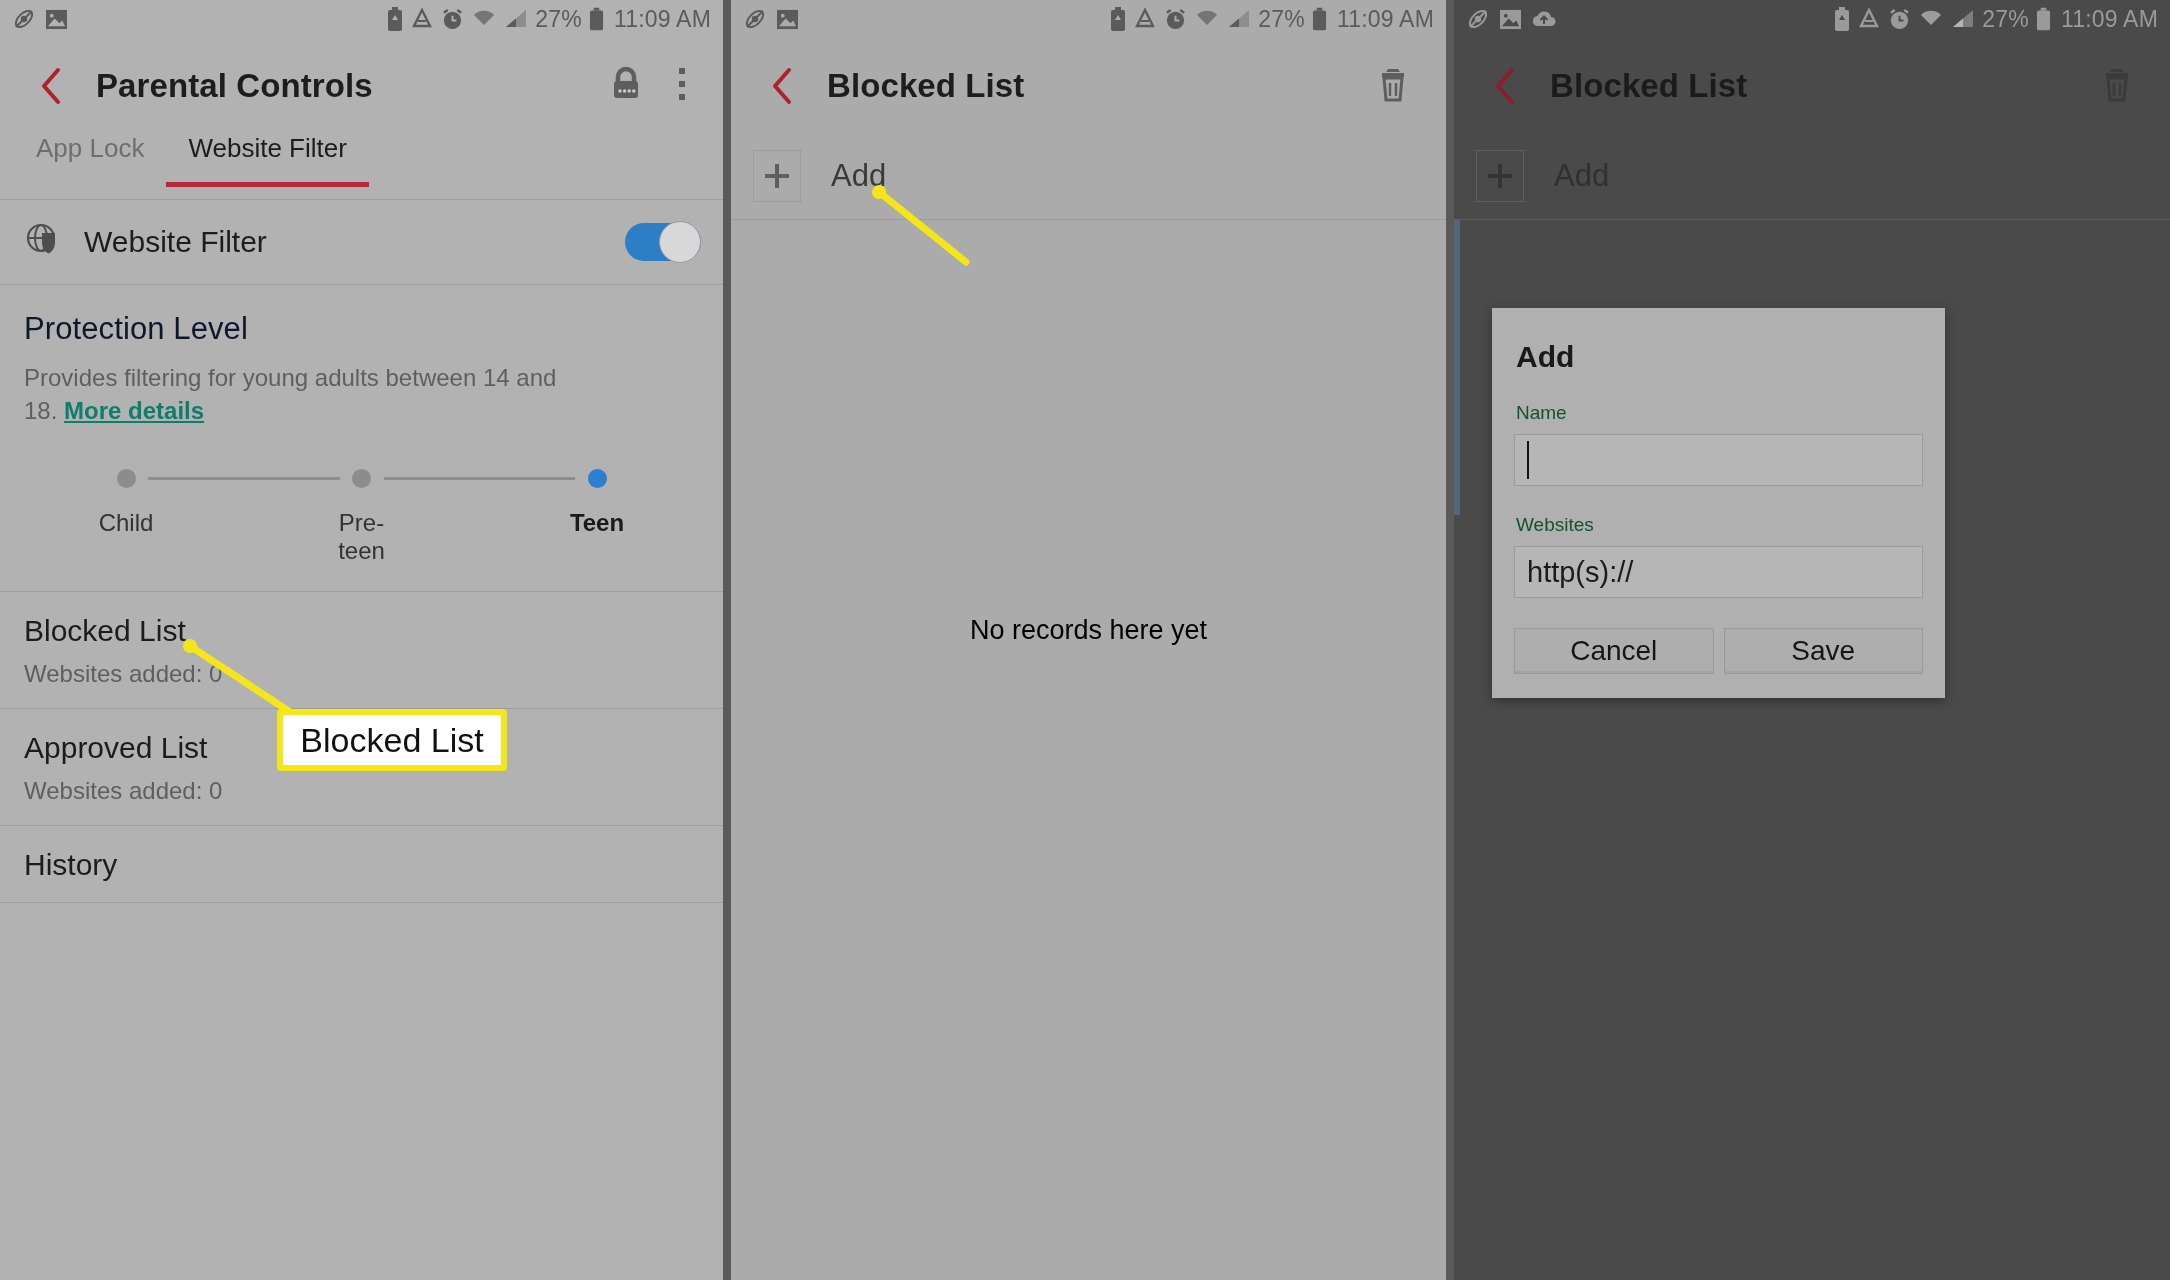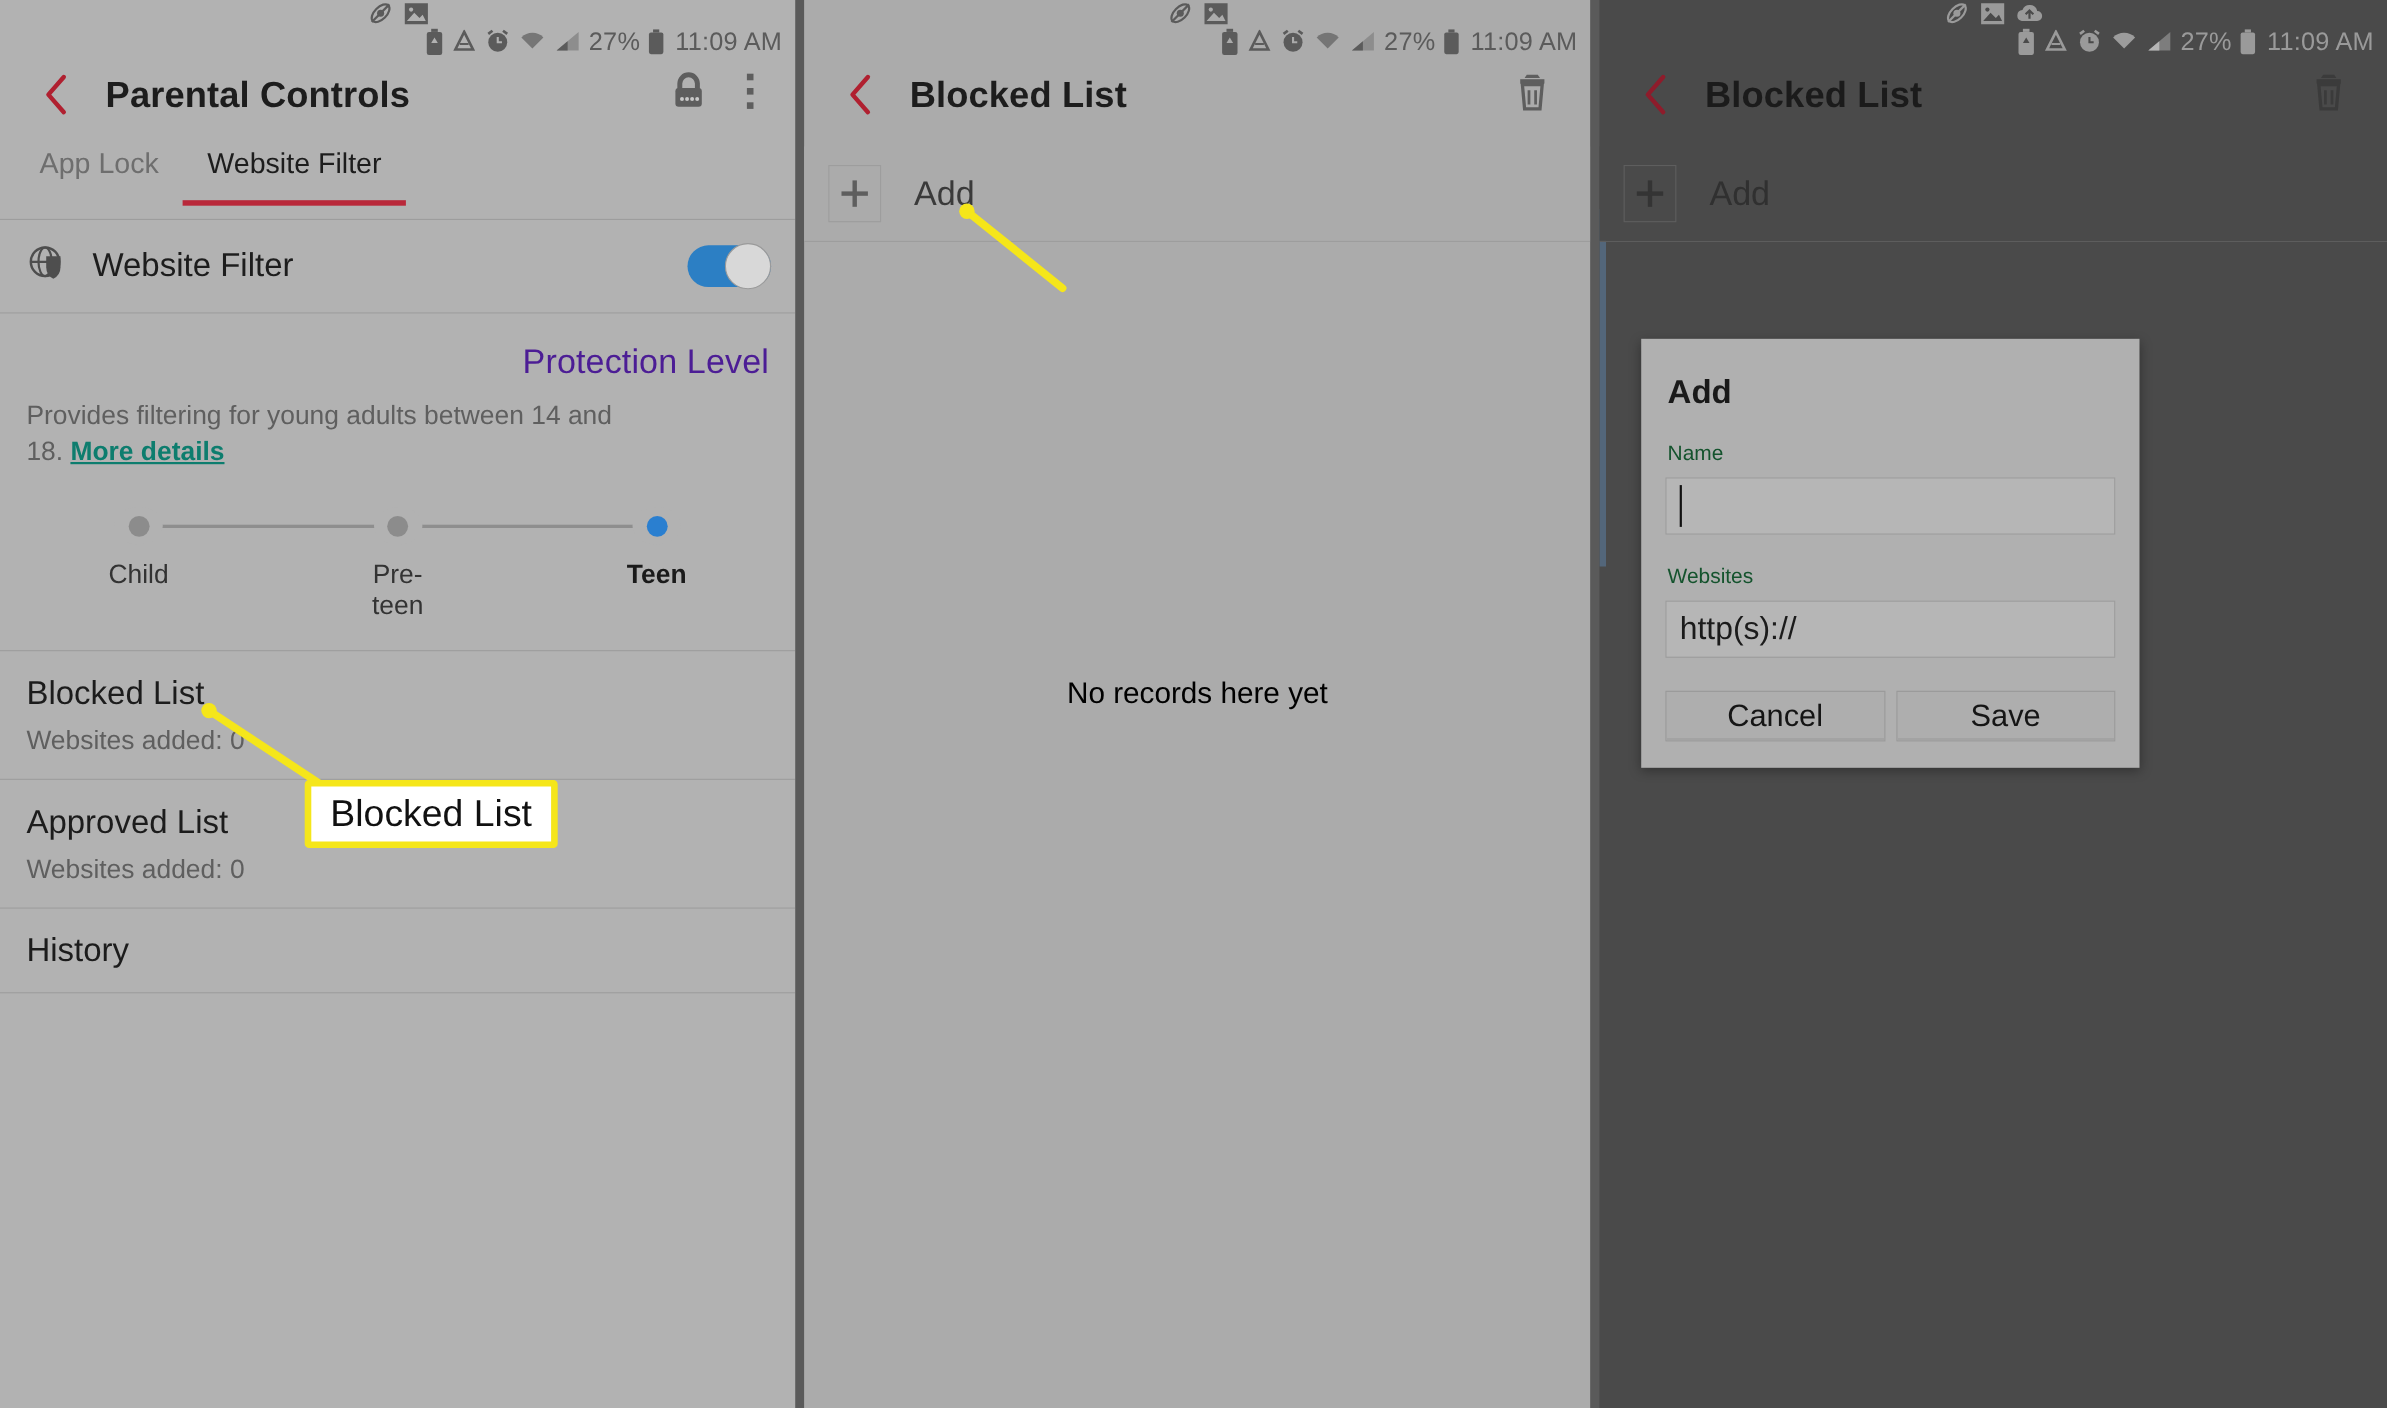--- a/index.html
+++ b/index.html
@@ -28,21 +28,20 @@
   .panel.p3 { width: 724px; background: #4a4a4a; }
 
   
   .statusbar {
     height: 38px;
     display: flex; align-items: center;
     padding: 0 12px;
     font-size: 23px;
     color: #5b5b5b;
     letter-spacing: .2px;
-    flex-direction: column;
   }
   .panel.p3 .statusbar { color: #9a9a9a; }
   .sb-left { display: flex; align-items: center; gap: 9px; }
   .sb-right { margin-left: auto; display: flex; align-items: center; gap: 7px; }
   .sb-ico { display: inline-flex; align-items: center; }
   .sb-text { font-size: 23px; }
   .sb-time { font-size: 23px; margin-left: 3px; }
 
   
   .appbar {
@@ -101,21 +100,21 @@
   }
   .wf-toggle .knob {
     position: absolute; right: 0; top: -2px;
     width: 42px; height: 42px; border-radius: 50%;
     background: #d8d8d8;
     border: 1px solid #9a9a9a;
   }
 
   
   .section { padding: 26px 24px 0 24px; }
-  .sec-title { font-size: 31px; color: #4c1d95; letter-spacing: .1px; text-align: right; }
+  .sec-title { font-size: 31px; color: #0f172a; letter-spacing: .1px; }
   .sec-desc {
     font-size: 24px; color: #5f5f5f;
     margin-top: 14px; line-height: 1.38;
     max-width: 560px;
   }
   .sec-desc a {
     color: #0d7d6e; font-weight: bold;
     text-decoration: underline;
   }
 

